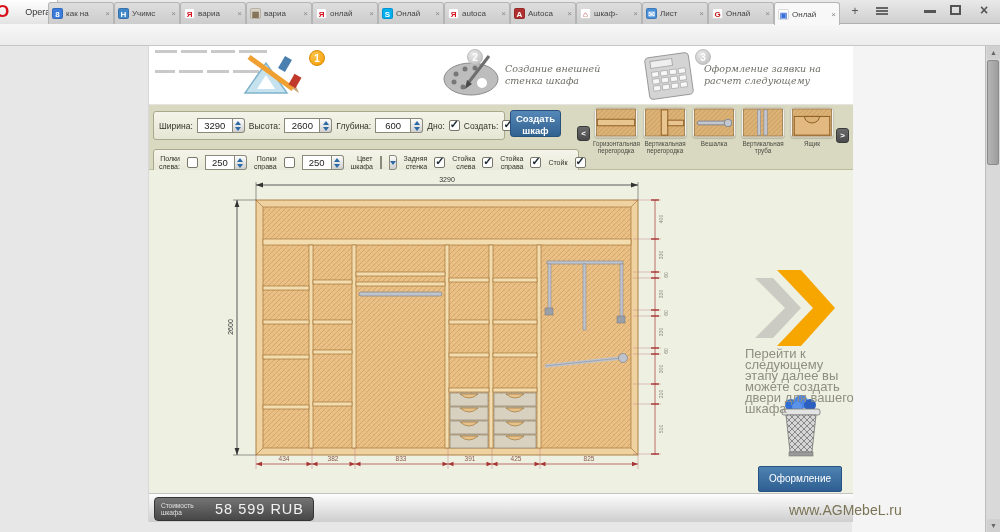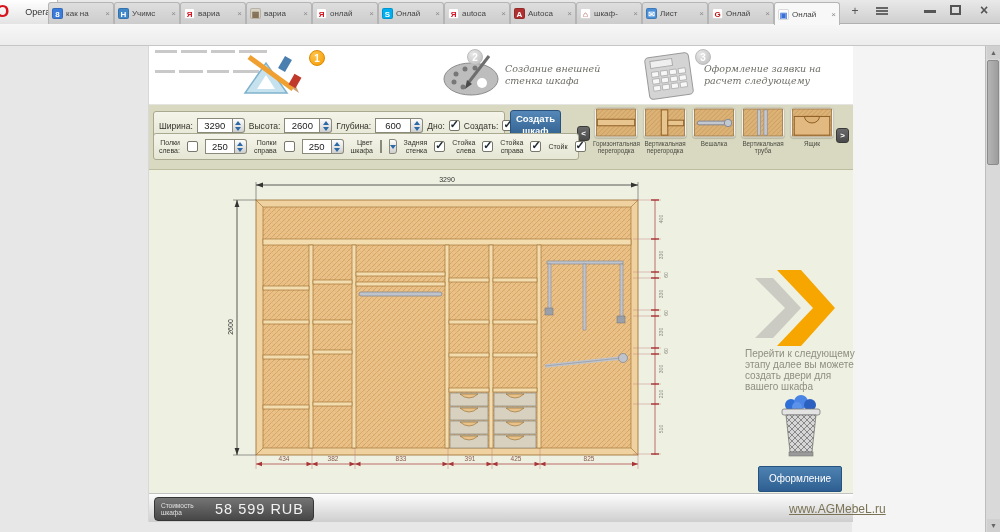--- a/index.html
+++ b/index.html
@@ -66,29 +66,29 @@
   .collapsebtn{width:13px;height:15px;background:linear-gradient(#6a6a6a,#4a4a4a);border:1px solid #3a3a3a;border-radius:3px;color:#fff;font-size:8px;font-weight:bold;text-align:center;line-height:14px;}
   #swatch{width:30px;height:13px;border:1px solid #8a8a7a;background:#ecc894;}
   
   #palette{left:444px;top:2px;width:244px;height:61px;display:flex;gap:3px;}
   .pitem{width:46px;text-align:center;}
   .picon{width:44px;height:31px;background:#fff;border:1px solid #c9c9b9;border-radius:4px;box-shadow:0 1px 1px rgba(0,0,0,.15);display:block;margin:0 auto;}
   .plab{font-size:6.3px;line-height:7px;color:#4a4a42;margin-top:2px;}
 
   
   #canvas{left:0;top:124px;width:704px;height:323px;background:#eef0e2;}
-  #hint{left:596px;top:178px;width:110px;font-size:10px;line-height:11px;color:#8f8f80;}
+  #hint{left:596px;top:178px;width:110px;font-size:13px;line-height:11px;color:#8f8f80;}
   #instrbtn{left:609px;top:296px;width:84px;height:26px;background:linear-gradient(#4d82b1,#2f5f92);border:1px solid #26527f;border-radius:2px;color:#fff;font-size:10px;text-align:center;line-height:24px;}
 
   
   #footer{left:0;top:447px;width:704px;height:29px;background:linear-gradient(#fdfdfd,#cecece);border-top:1px solid #c2c2c2;}
   #pricepill{left:5px;top:3px;width:160px;height:24px;background:linear-gradient(#747474,#474747);border:1px solid #353535;border-radius:4px;display:flex;align-items:center;}
   #pricelab{width:44px;font-size:6.5px;line-height:7px;color:#e0e0e0;margin-left:6px;}
   #priceval{font-size:14.5px;color:#f2f2f2;letter-spacing:1px;margin-left:10px;}
-  #sitelink{left:640px;top:8px;font-size:12px;color:#7a7355;text-decoration:underline;}
+  #sitelink{left:640px;top:8px;font-size:14px;color:#7a7355;}
 
   
   #sbar{left:985px;top:0;width:15px;height:486px;background:#d9d9d9;border-left:1px solid #bdbdbd;}
   #sthumb{left:1px;top:14px;width:12px;height:105px;background:linear-gradient(90deg,#b5b5b5,#9d9d9d);border:1px solid #8b8b8b;border-radius:2px;}
   .sarrow{left:1px;width:13px;height:13px;font-size:7px;color:#666;text-align:center;line-height:13px;background:#d0d0d0;}
 </style>
 </head>
 <body>
 
 <div id="win">
@@ -296,21 +296,21 @@
             </span>
           <span class="tlab">Дно:</span>
           <span class="cb on"></span>
           <span class="tlab">Создать:</span>
           <span class="cb on"></span>
         </div>
 
         <div id="createbtn" class="abs">Создать шкаф</div>
         <div class="abs collapsebtn" style="left:428px;top:21px">&lt;</div>
 
-        <div class="abs tbox" style="left:4px;top:28px;width:426px;height:27px;gap:7px">
+        <div class="abs tbox" style="left:4px;top:44px;width:426px;height:27px;gap:7px">
           <span class="tlab2" style="width:26px">Полки слева:</span>
           <span class="cb"></span>
           <span class="spin">
               <span class="val" style="width:30px">250</span>
               <span class="btns">
                 <span class="aru"></span>
                 <span class="ard"></span>
               </span>
             </span>
           <span class="tlab2" style="width:28px">Полки справа</span>

